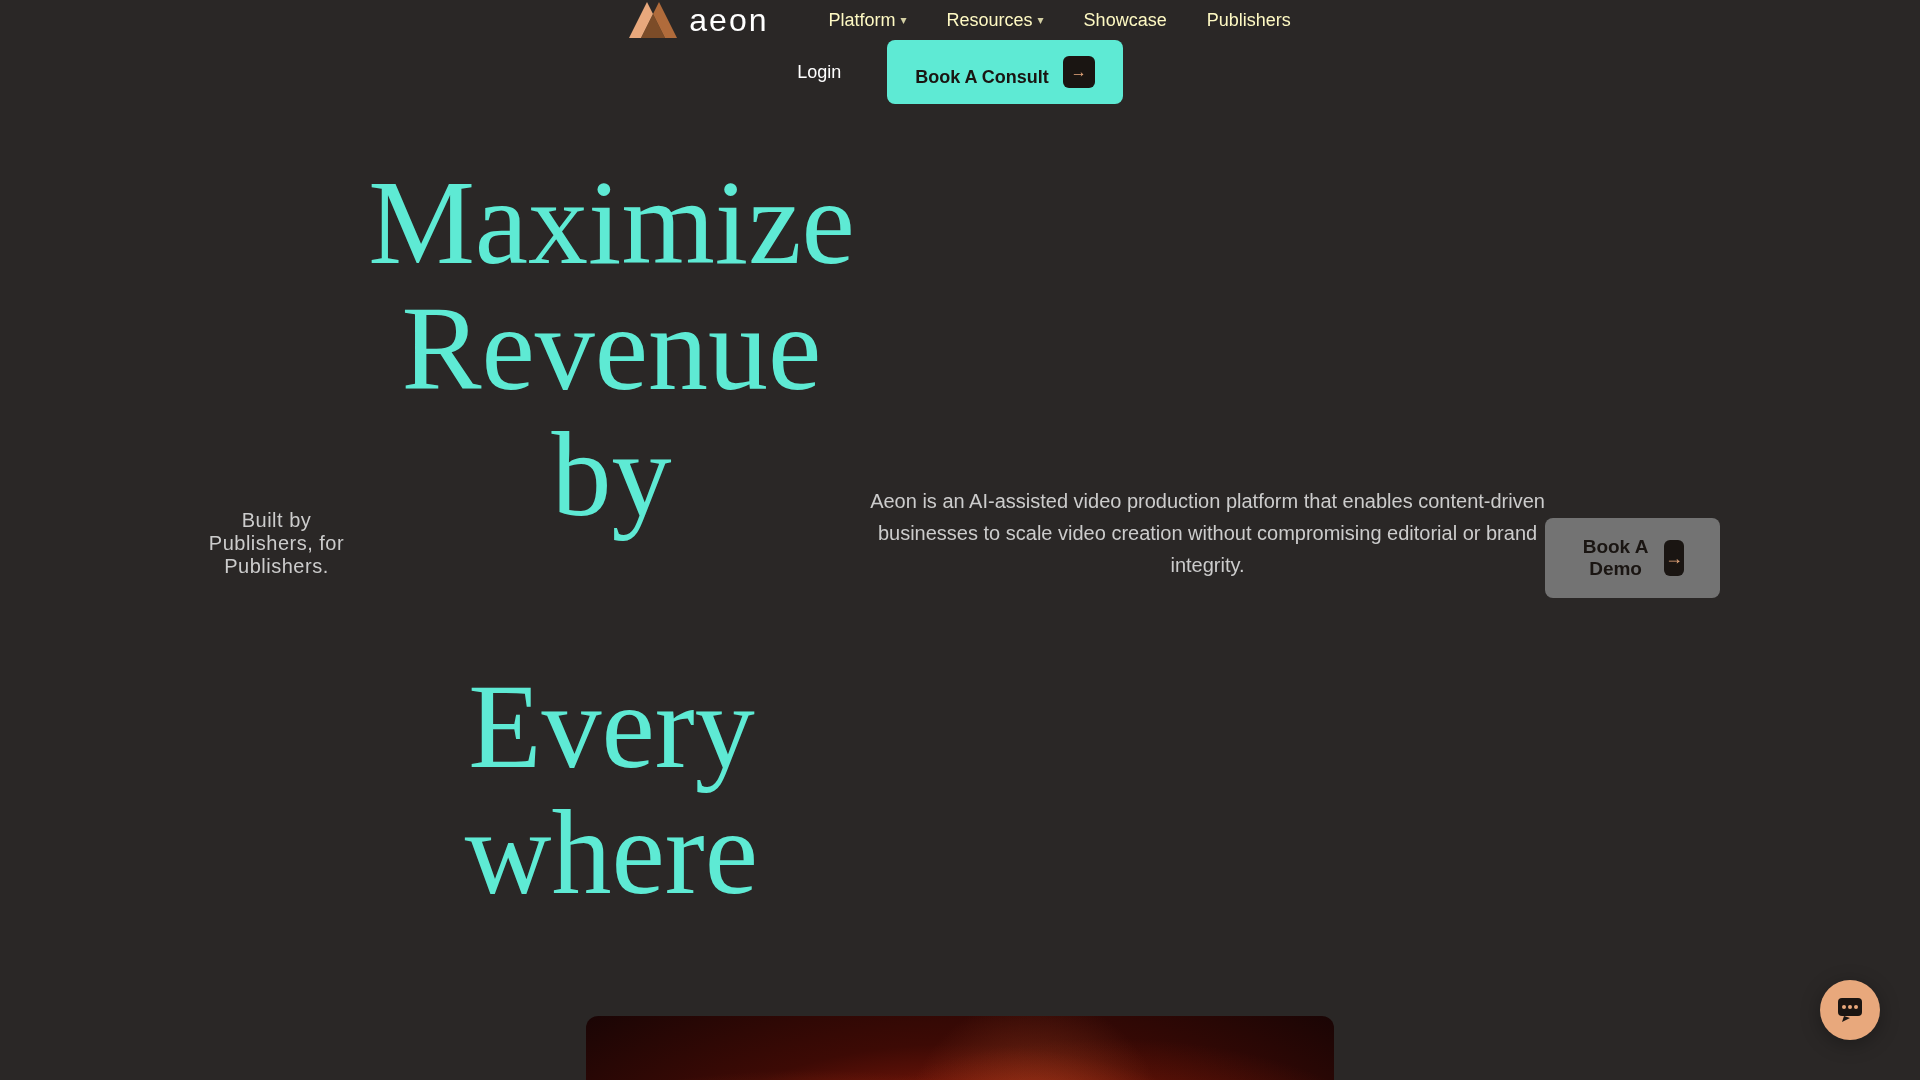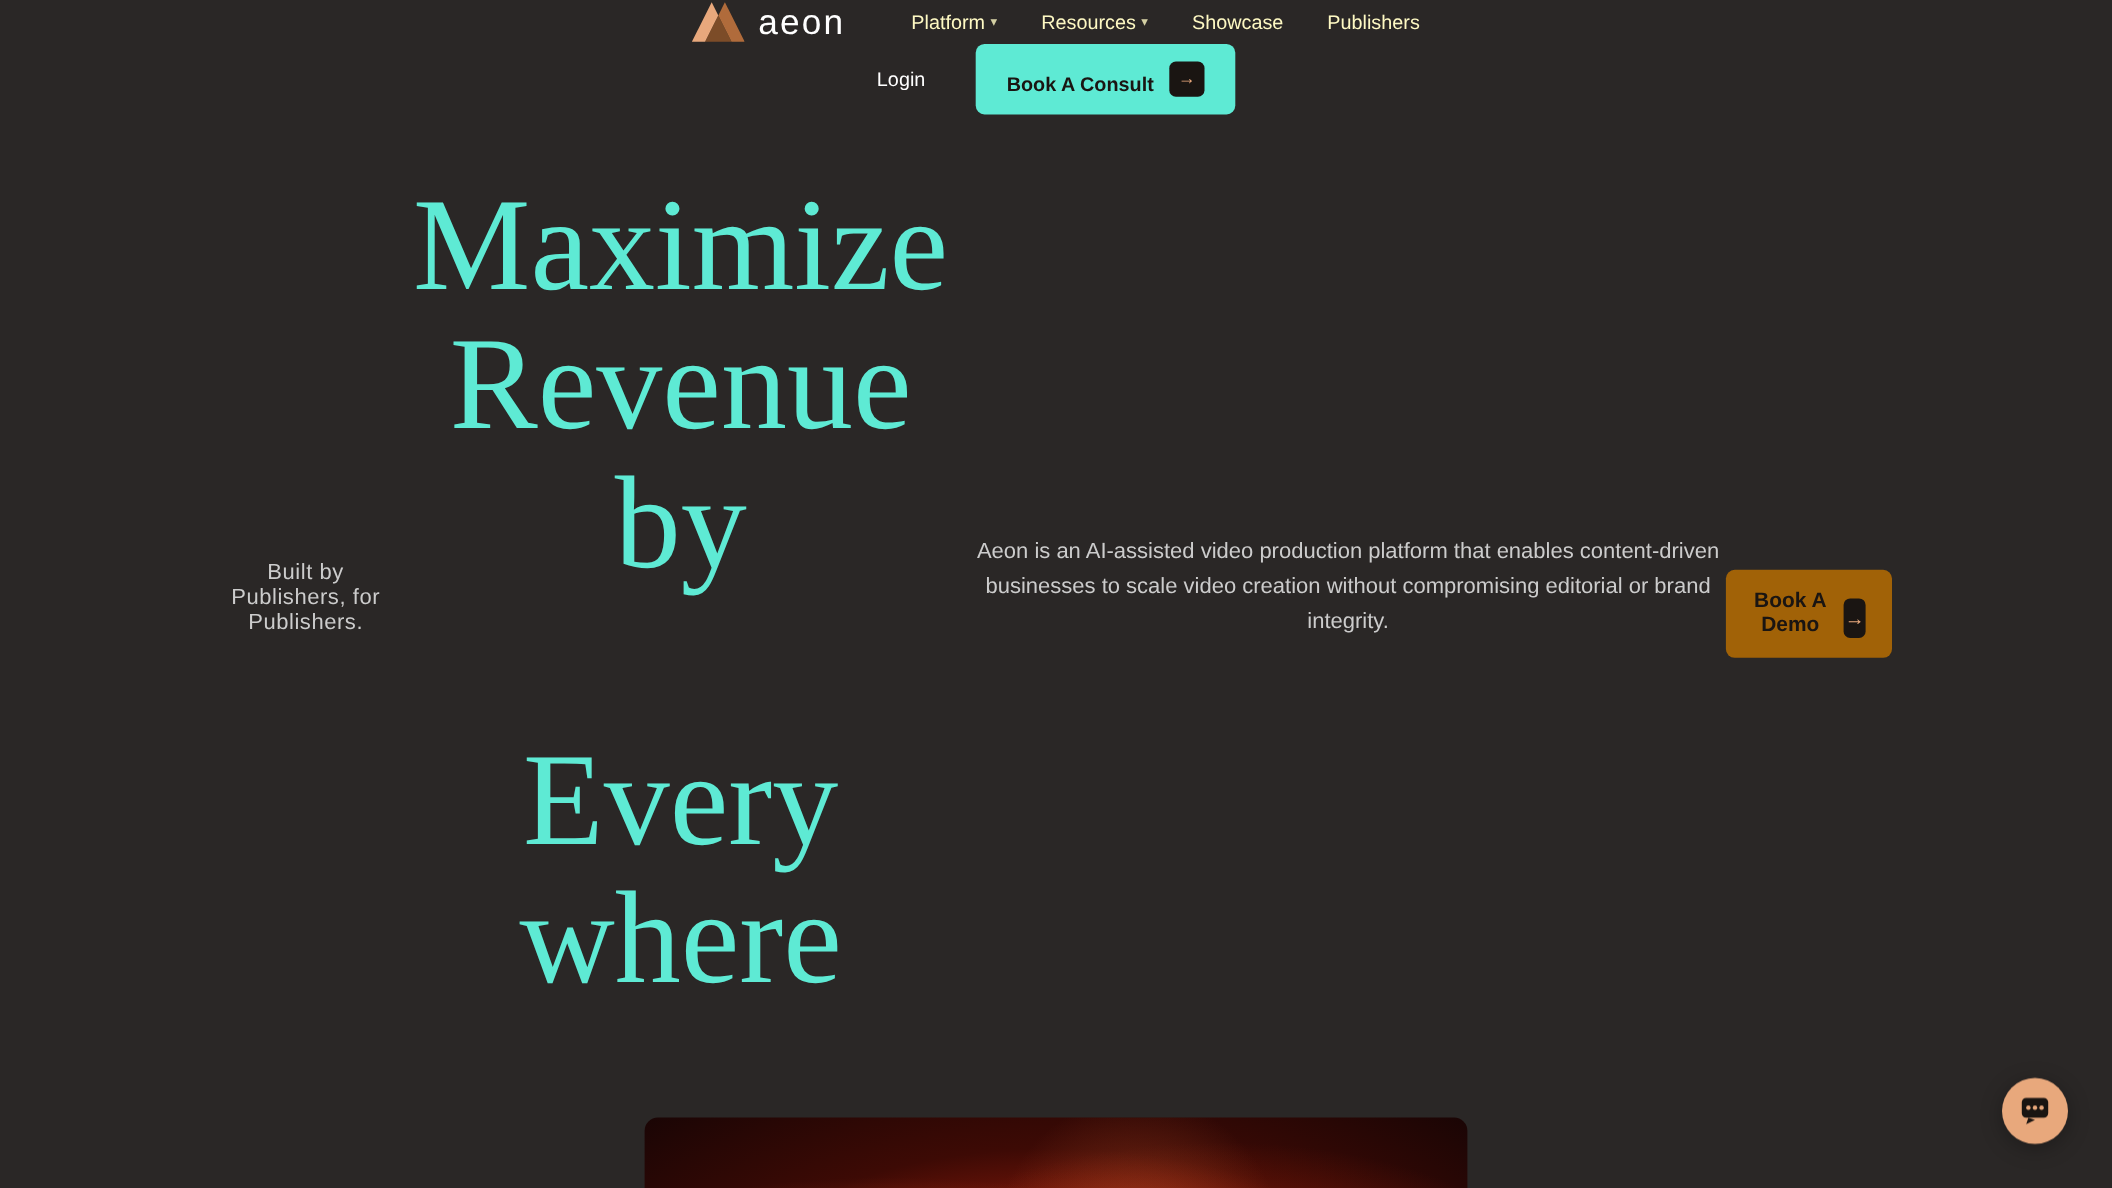--- a/index.html
+++ b/index.html
@@ -148,27 +148,27 @@
       font-size: 20px;
       color: #cccccc;
       line-height: 1.6;
       max-width: 780px;
       margin-bottom: 50px;
       font-weight: 300;
     }
 
     .book-demo-btn {
       display: flex;
-      align-items: flex-end;
+      align-items: center;
       gap: 14px;
-      background-color: #a16207;
+      background-color: #737373;
       color: #1a1512;
       border: none;
       border-radius: 8px;
-      padding: 18px 24px;
+      padding: 18px 36px;
       font-size: 19px;
       font-weight: 600;
       cursor: pointer;
     }
 
     .book-demo-btn .arrow-box {
       display: flex;
       align-items: center;
       justify-content: center;
       width: 36px;

